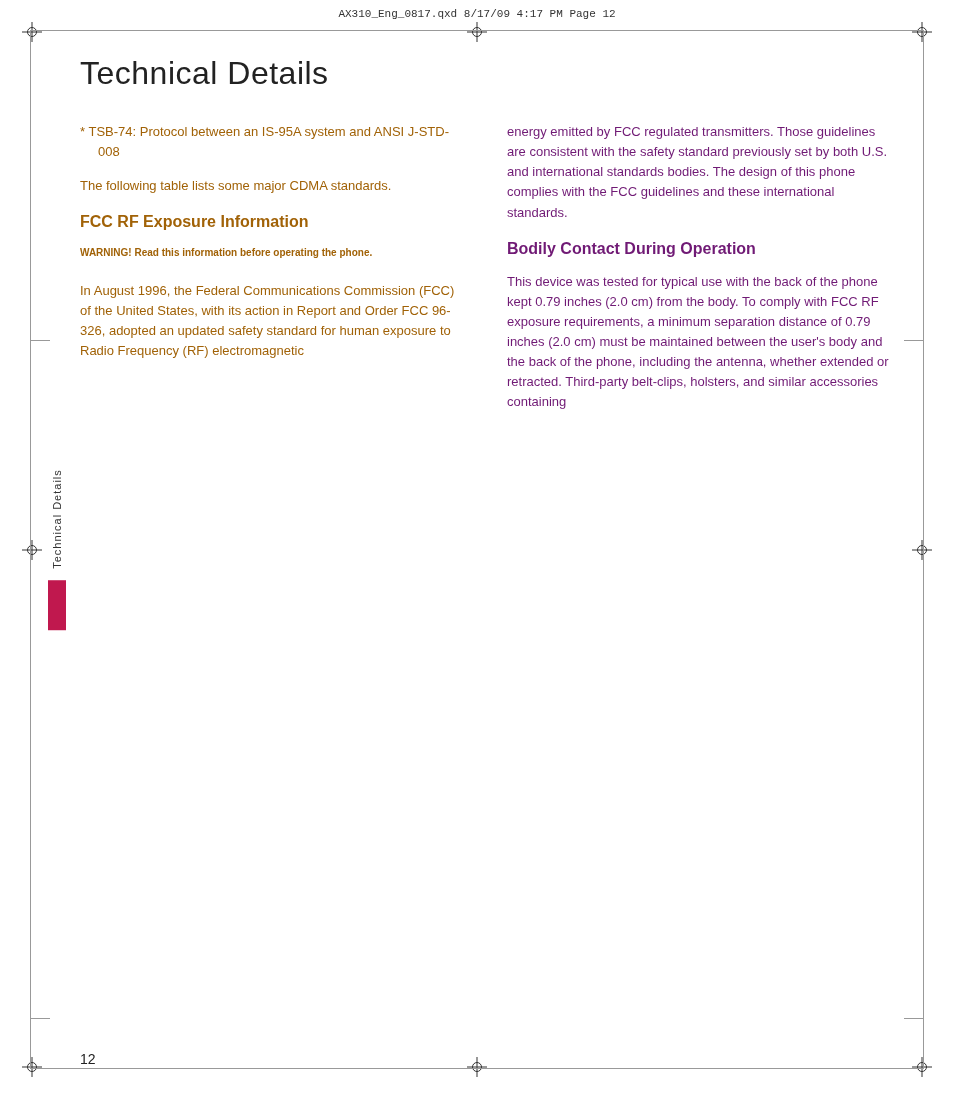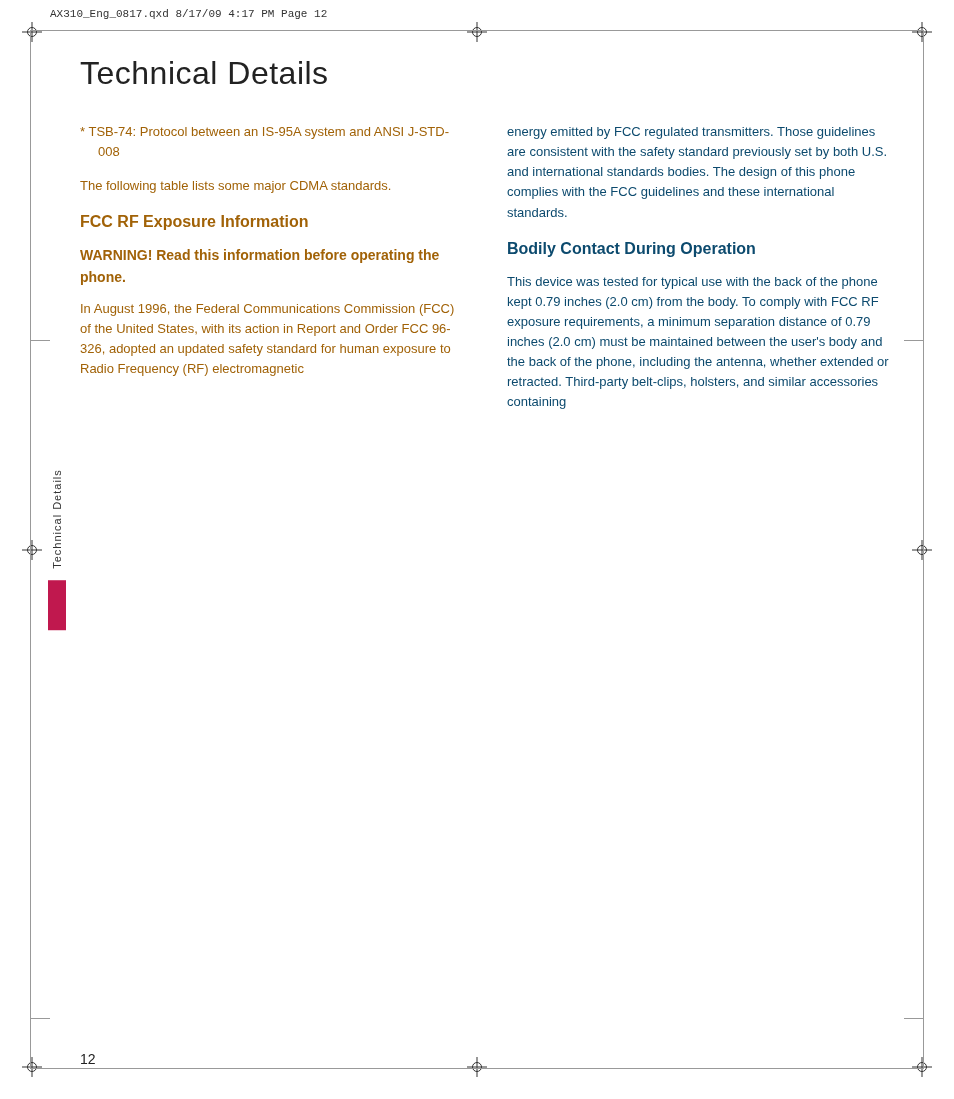--- a/index.html
+++ b/index.html
@@ -75,21 +75,21 @@
     .reg-mr { top: 50%; right: 22px; transform: translateY(-50%); }
 
     
     .header-bar {
       position: absolute;
       top: 8px;
       left: 50px;
       right: 50px;
       display: flex;
       align-items: center;
-      justify-content: flex-start;
+      justify-content: center;
       font-size: 11px;
       color: #333;
       font-family: 'Courier New', monospace;
     }
 
     
     .sidebar {
       position: absolute;
       left: 48px;
       top: 50%;
@@ -147,21 +147,21 @@
       font-size: 13px;
       line-height: 1.55;
       color: #a16207;
       font-family: Arial, sans-serif;
     }
 
     .col-right {
       flex: 1;
       font-size: 13px;
       line-height: 1.55;
-      color: #0c4a6e;
+      color: #701a75;
       font-family: Arial, sans-serif;
     }
 
     .bullet-item {
       margin-bottom: 14px;
       padding-left: 18px;
       text-indent: -18px;
     }
 
     .paragraph {
@@ -170,22 +170,22 @@
 
     .section-heading {
       font-weight: bold;
       font-size: 16px;
       margin-bottom: 10px;
       margin-top: 6px;
     }
 
     .section-heading-bold-large {
       font-weight: bold;
-      font-size: 14px;
-      margin-bottom: 10px;
+      font-size: 10px;
+      margin-bottom: 20px;
       margin-top: 6px;
     }
 
     
     .page-number {
       position: absolute;
       bottom: 32px;
       left: 80px;
       font-size: 14px;
       color: #222;

